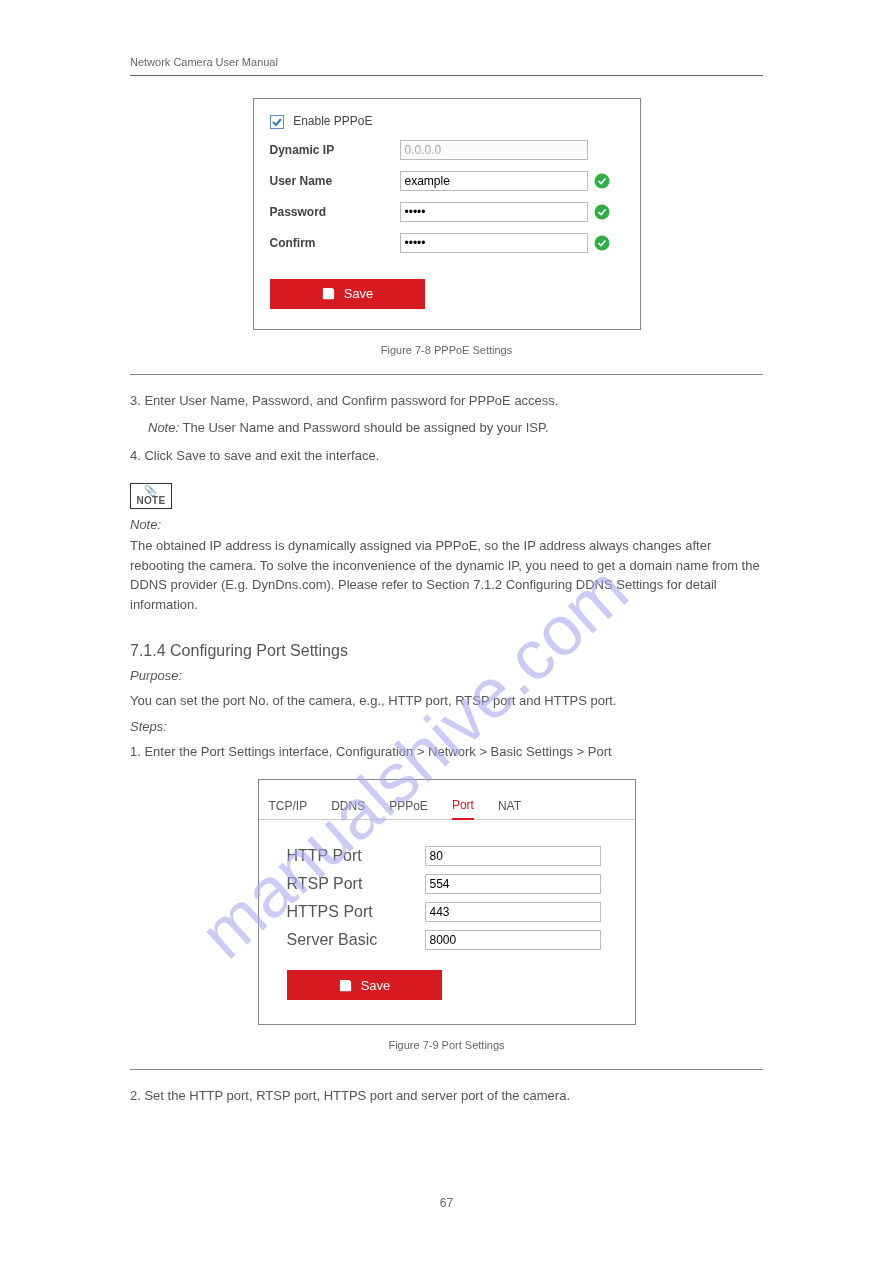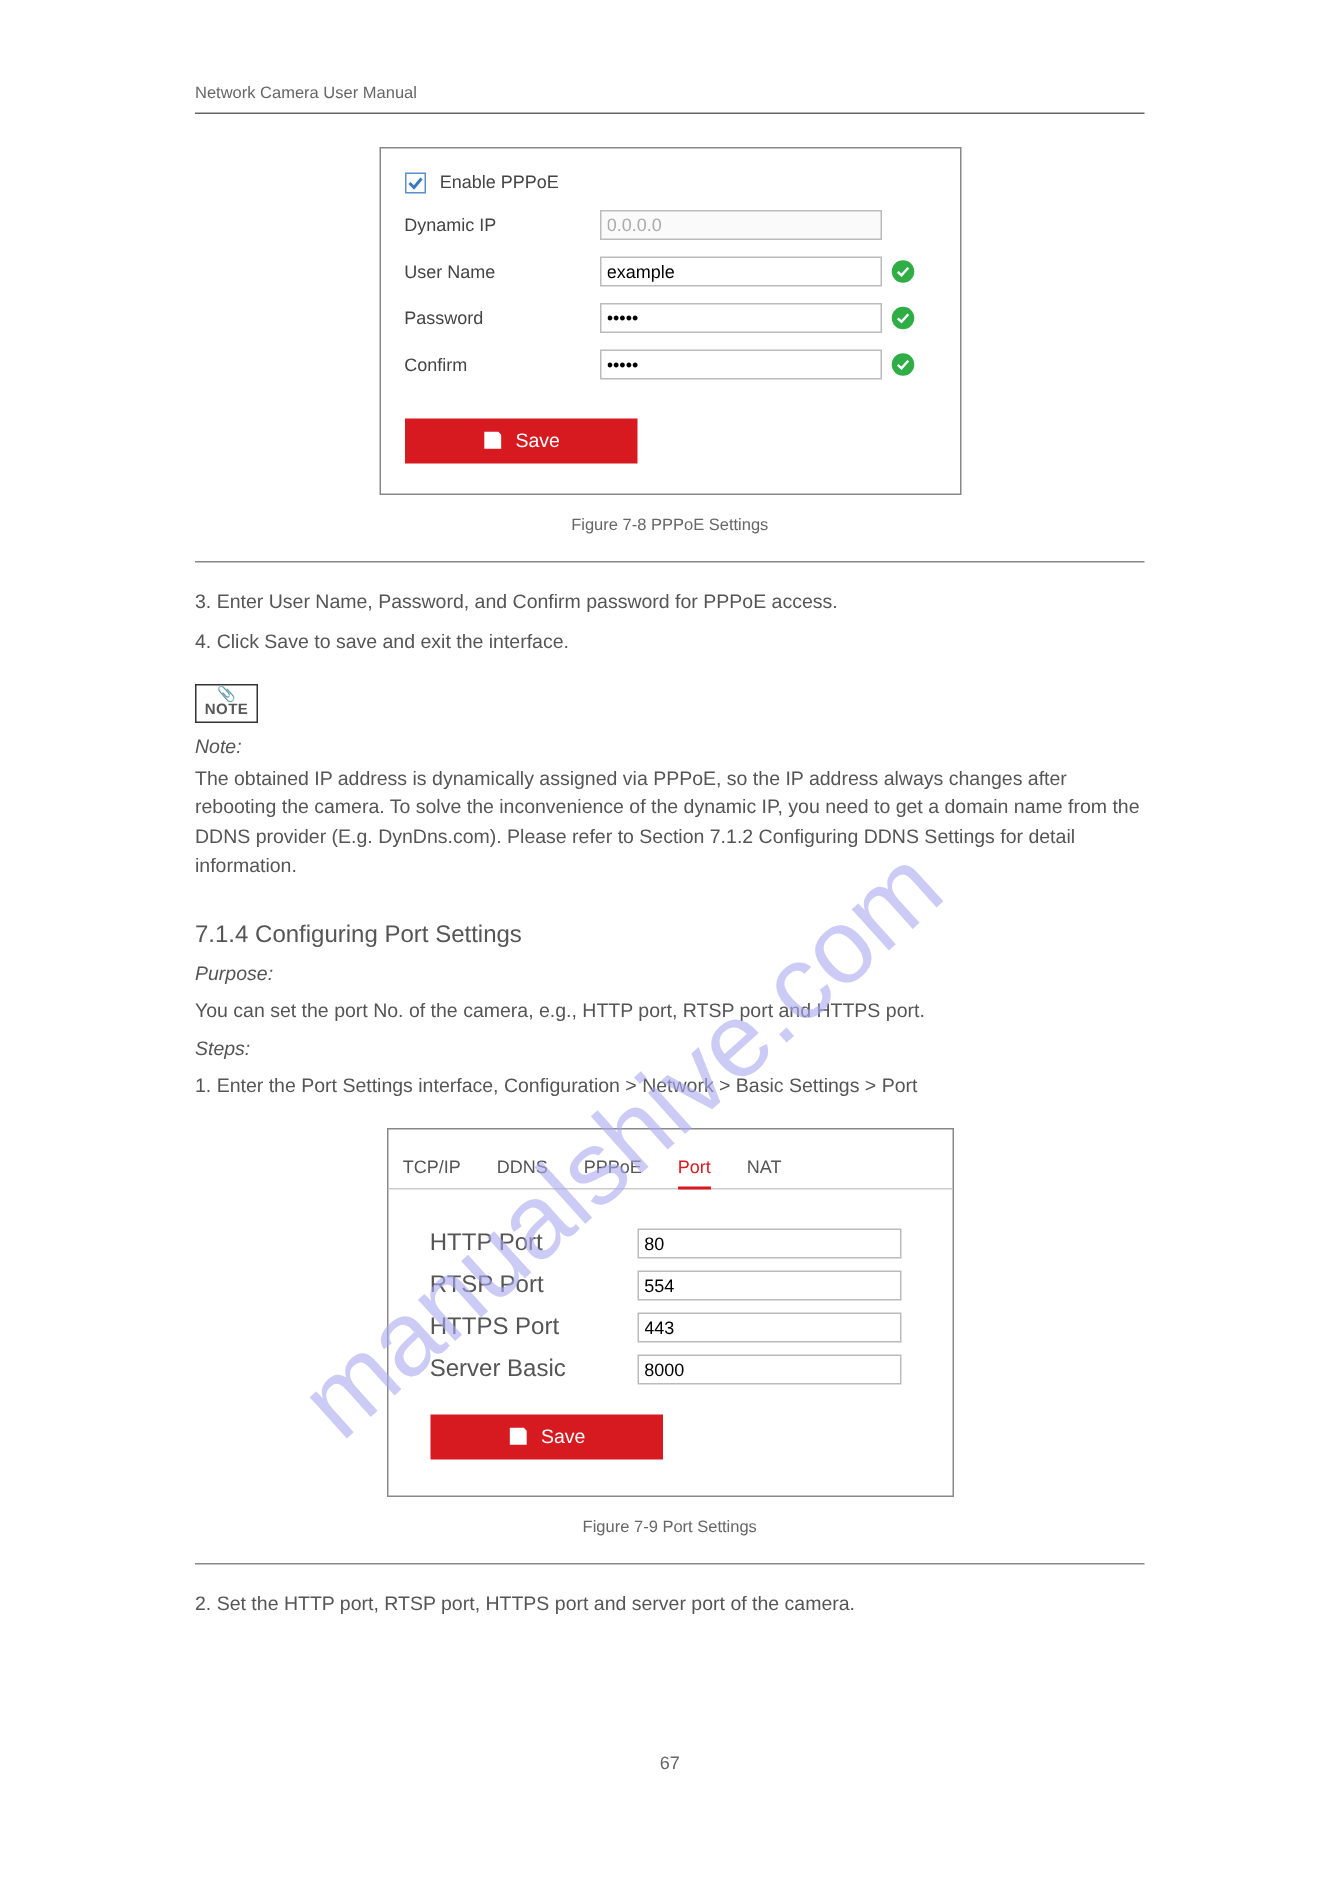--- a/index.html
+++ b/index.html
@@ -42,21 +42,21 @@
   position:relative;
   margin-right:6px;
 }
 .chk svg{position:absolute;top:-1px;left:-1px;}
 .lbl{color:#444;font-size:12px;}
 .form-row{
   display:flex;
   align-items:center;
   margin:11px 0;
 }
-.form-row .flab{width:130px;font-size:12px;color:#444;}
+.form-row .flab{width:130px;font-size:12px;color:#444;font-weight:bold;}
 .form-row input{
   flex:0 0 188px;
   height:20px;
   border:1px solid #bbb;
   padding:0 4px;
   font-size:12px;
   box-sizing:border-box;
 }
 .form-row input::placeholder{color:#aaa;}
 .valid-ico{
@@ -194,20 +194,21 @@
         <path d="M2 2 h10 l2 2 v10 h-12 z M4 3 h6 v4 h-6 z M5 10 h6 v4 h-6 z" fill="#fff"></path>
       </svg>
       <span>Save</span>
     </button>
   </div>
 
   <div class="caption">Figure 7-8 PPPoE Settings</div>
   <hr class="sect-divider">
 
   <div class="step">3. Enter User Name, Password, and Confirm password for PPPoE access.</div>
+  <div class="step" style="padding-left:18px"><span class="purpose-label">Note:</span> The User Name and Password should be assigned by your ISP.</div>
   <div class="step">4. Click Save to save and exit the interface.</div>
 
   <div class="note-box">
     <div class="note-icon">
       <div class="pin">📎</div>
       <div style="font-weight:bold;letter-spacing:0.3px;">NOTE</div>
     </div>
     <div class="note-title">Note:</div>
     <div class="note-body">The obtained IP address is dynamically assigned via PPPoE, so the IP address always changes after rebooting the camera. To solve the inconvenience of the dynamic IP, you need to get a domain name from the DDNS provider (E.g. DynDns.com). Please refer to Section 7.1.2 Configuring DDNS Settings for detail information.</div>
   </div>

